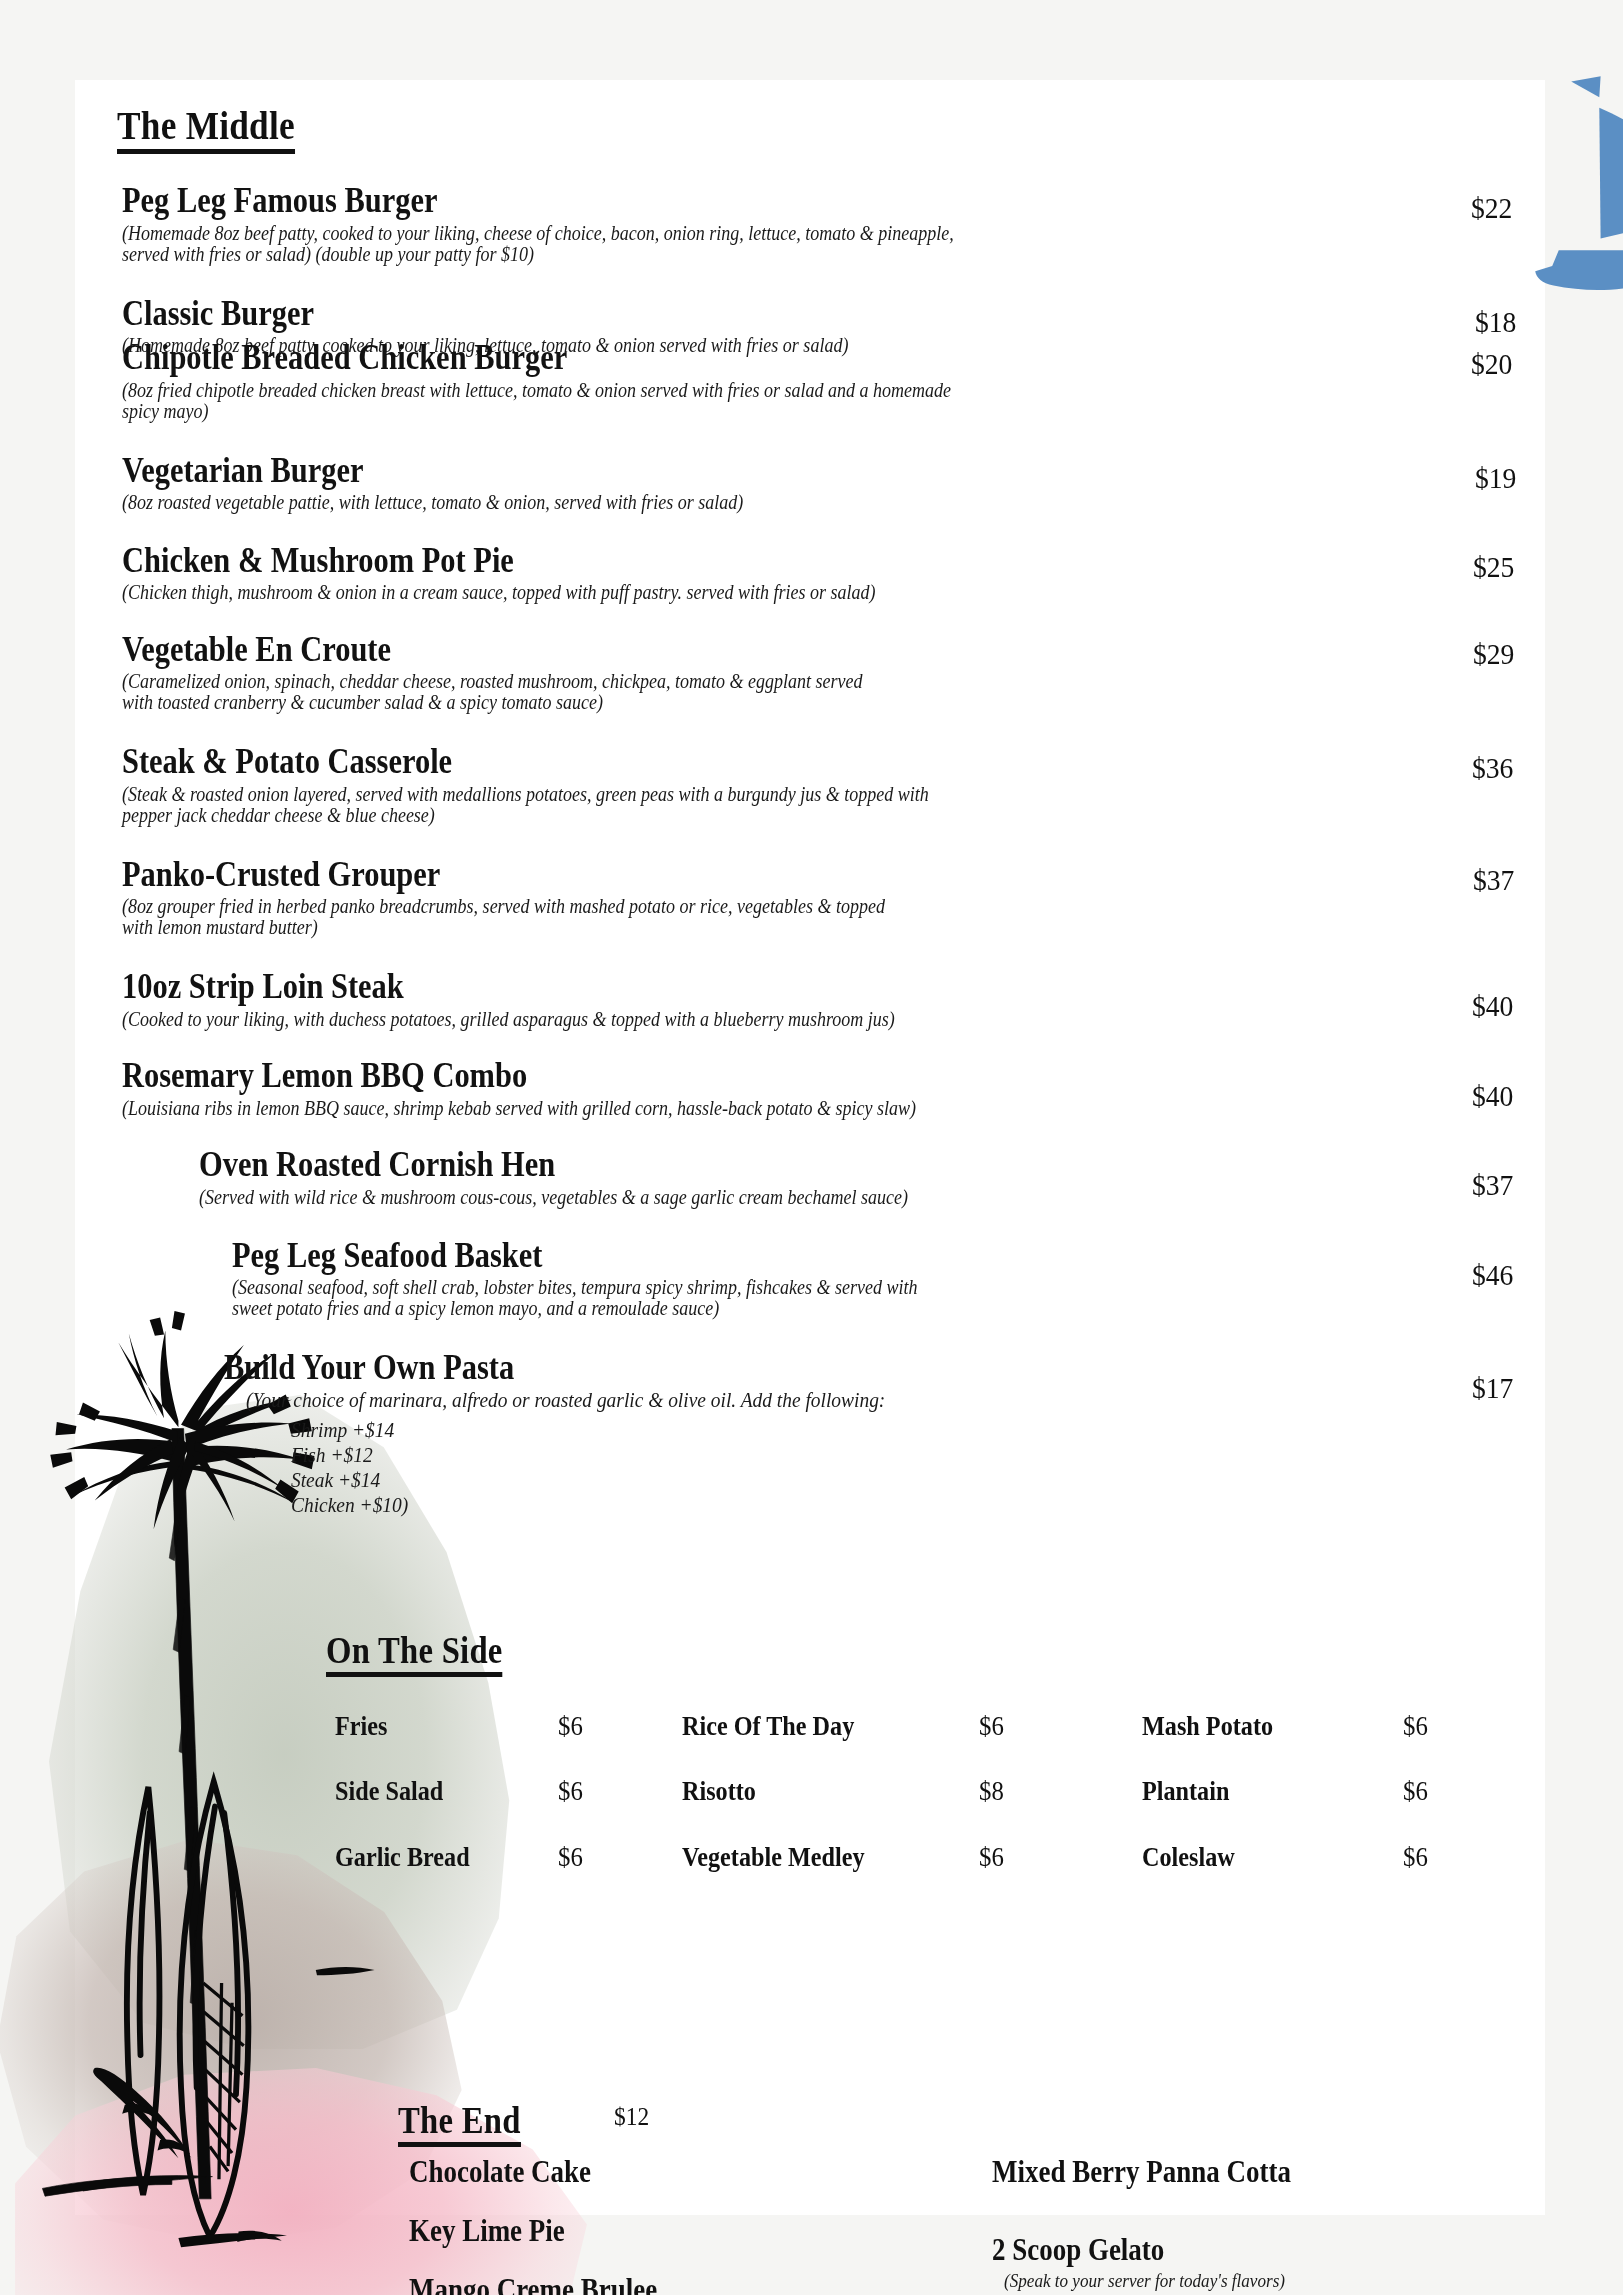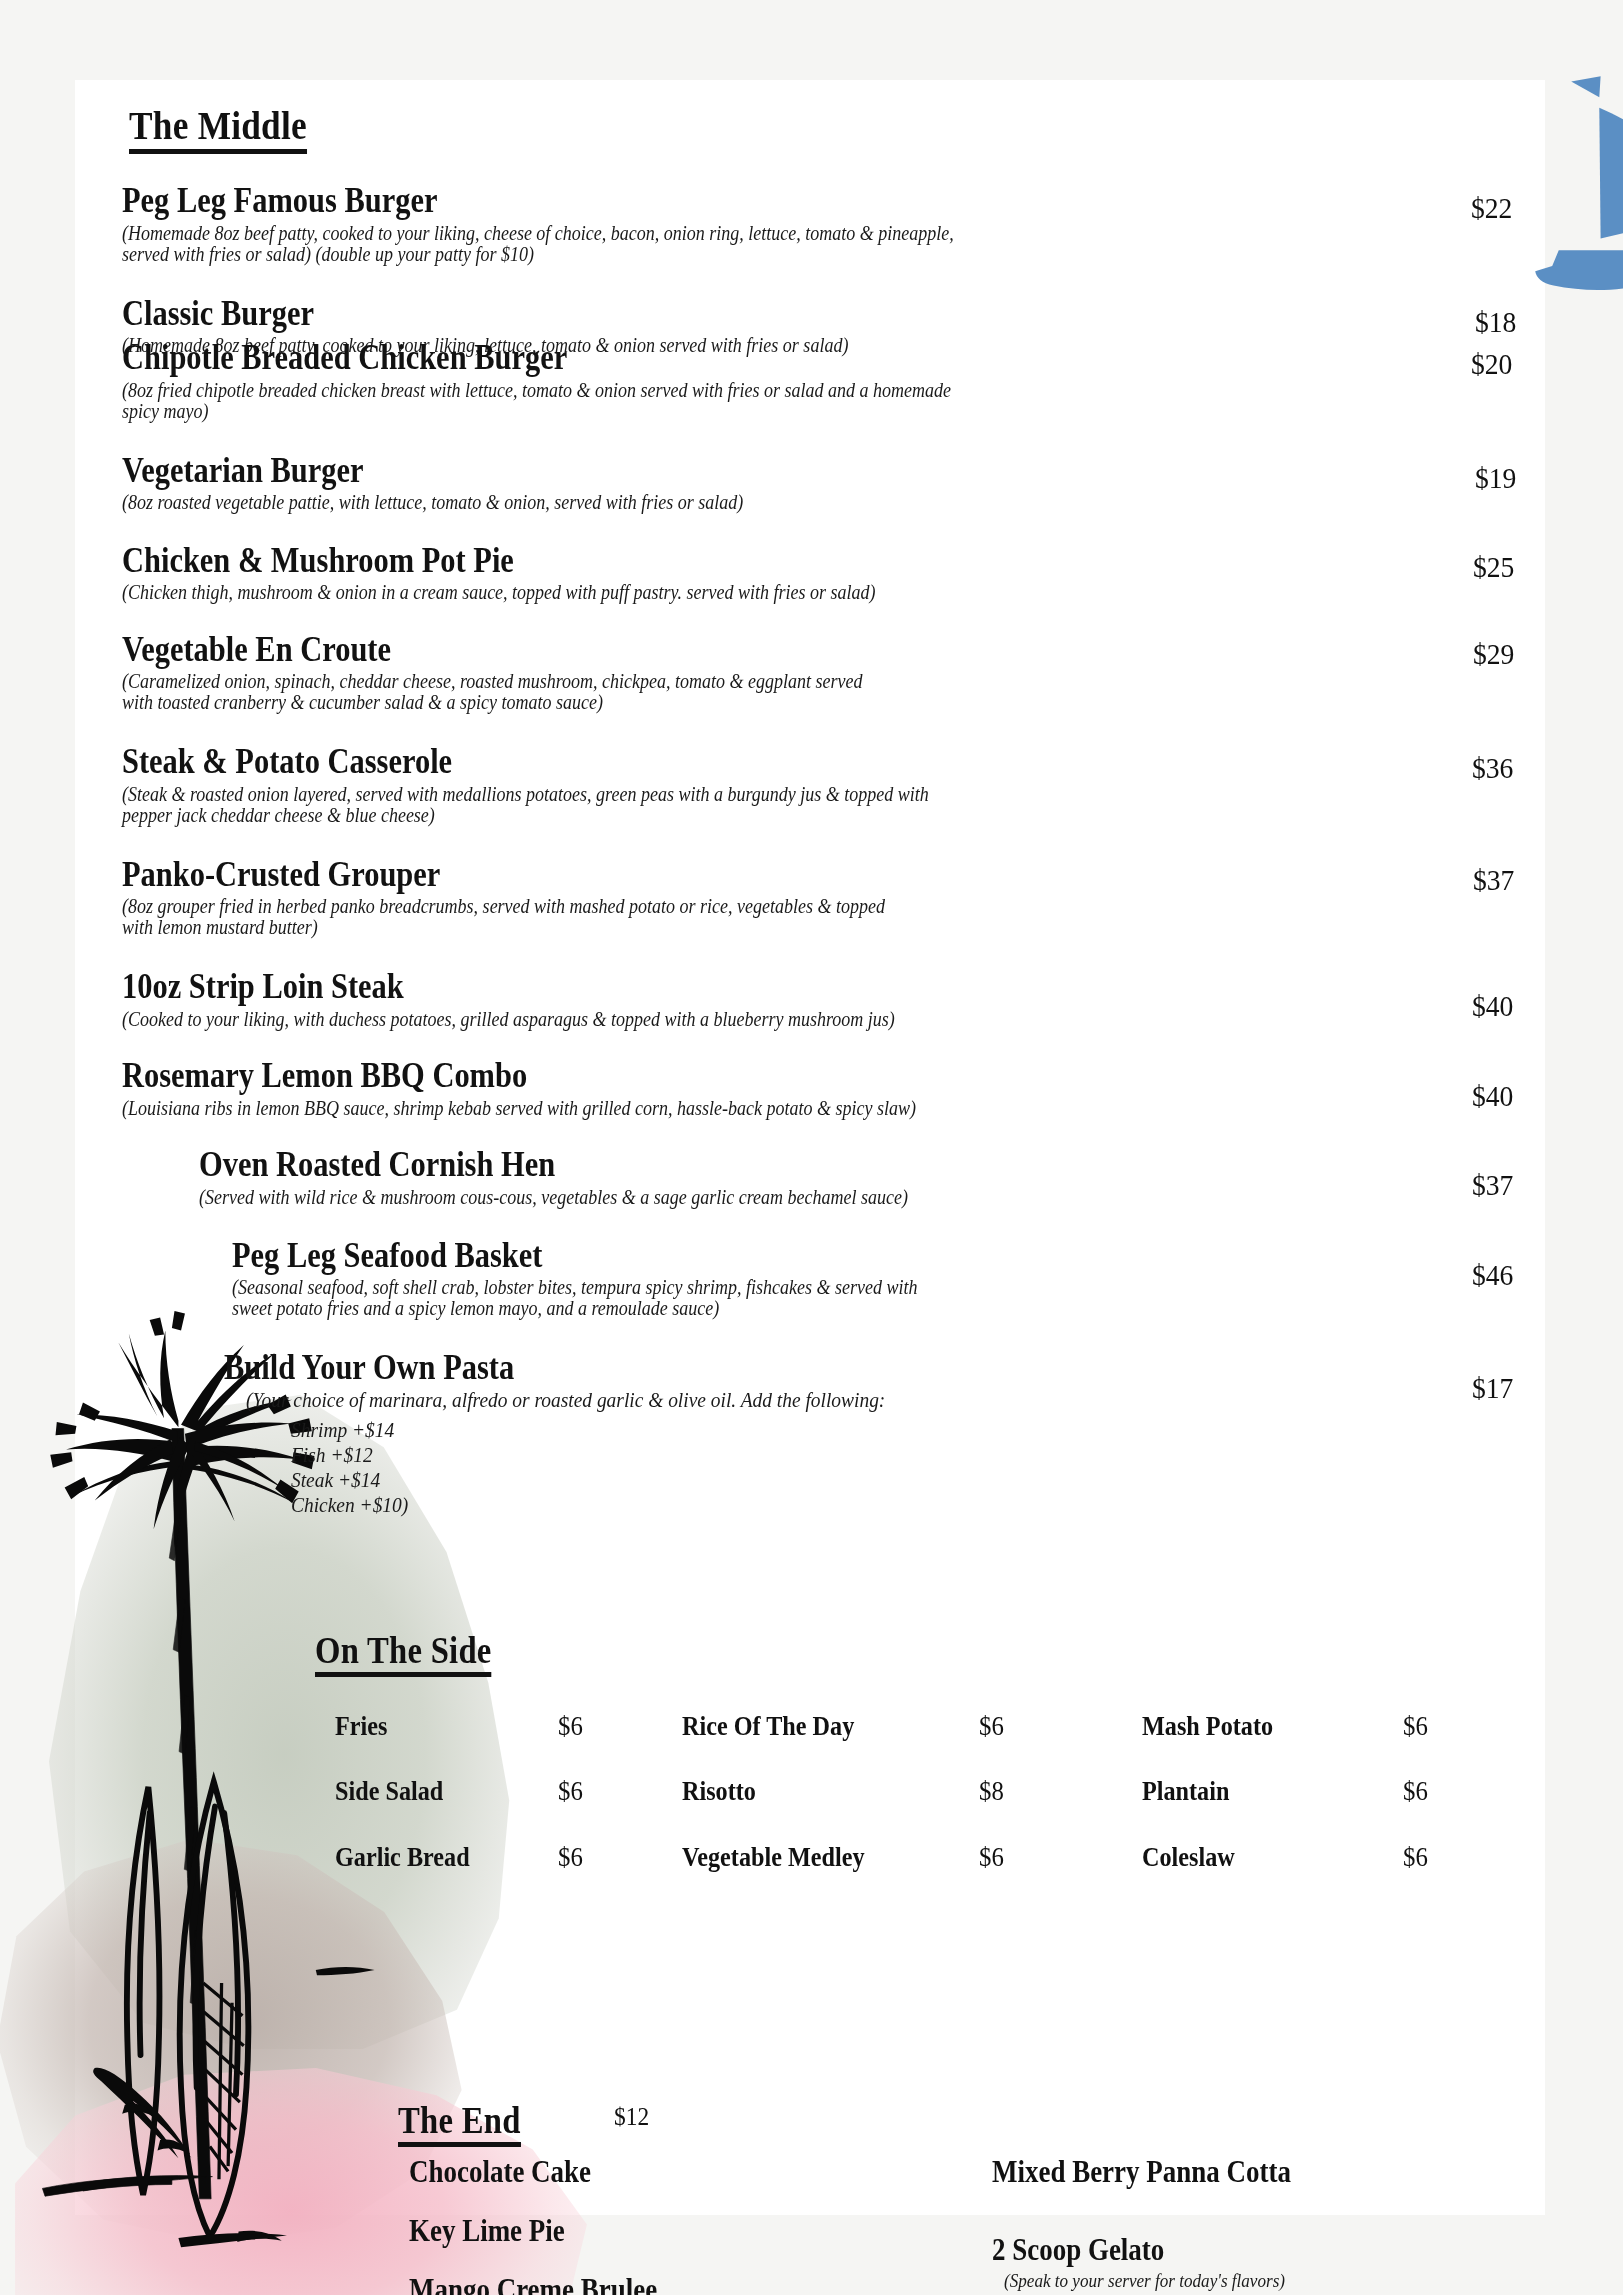--- a/index.html
+++ b/index.html
@@ -295,21 +295,21 @@
       <g fill="#5b8fc4">
         <path d="M55 10 L100 2 L98 34 Z"></path>
         <path d="M98 50 L100 250 L260 212 C232 140 176 82 98 50 Z"></path>
         <path d="M36 268 L168 268 L138 300 L228 292 C176 330 96 336 28 322
                  C10 318 2 310 0 300 L26 292 Z"></path>
       </g>
     </svg>
 
     <div id="content">
 
-      <div style="position:absolute;left:54px;top:25px;">
+      <div style="position:absolute;left:42px;top:25px;">
         <div class="section-head">The Middle</div>
       </div>
 
       <div class="row">
         <div class="name" style="left:47px;top:103px;">Peg Leg Famous Burger</div>
         <div class="desc" style="left:47px;top:143px;">(Homemade 8oz beef patty, cooked to your liking, cheese of choice, bacon, onion ring, lettuce, tomato &amp; pineapple,
 served with fries or salad) (double up  your patty for $10)</div>
         <div class="price" style="left:1396px;top:111px;">$22</div>
       </div>
 
@@ -387,21 +387,21 @@
       <div class="row">
         <div class="name" style="left:149px;top:1270px;">Build Your Own Pasta</div>
         <div class="desc" style="left:171px;top:1309px;font-size:21.6px;">(Your choice of marinara, alfredo or roasted garlic &amp; olive oil. Add the following:</div>
         <div class="addon" style="left:216px;top:1338px;">Shrimp +$14
 Fish +$12
 Steak +$14
 Chicken +$10)</div>
         <div class="price" style="left:1397px;top:1291px;">$17</div>
       </div>
 
-      <div style="position:absolute;left:240px;top:1551px;">
+      <div style="position:absolute;left:251px;top:1551px;">
         <div class="section-head" style="font-size:38px;border-bottom-width:5.2px;">On The Side</div>
       </div>
 
       <div class="side-name" style="left:260px;top:1630px;">Fries</div>
       <div class="side-price" style="left:483px;top:1630px;">$6</div>
 
       <div class="side-name" style="left:260px;top:1695px;">Side Salad</div>
       <div class="side-price" style="left:483px;top:1695px;">$6</div>
 
       <div class="side-name" style="left:260px;top:1761px;">Garlic Bread</div>

